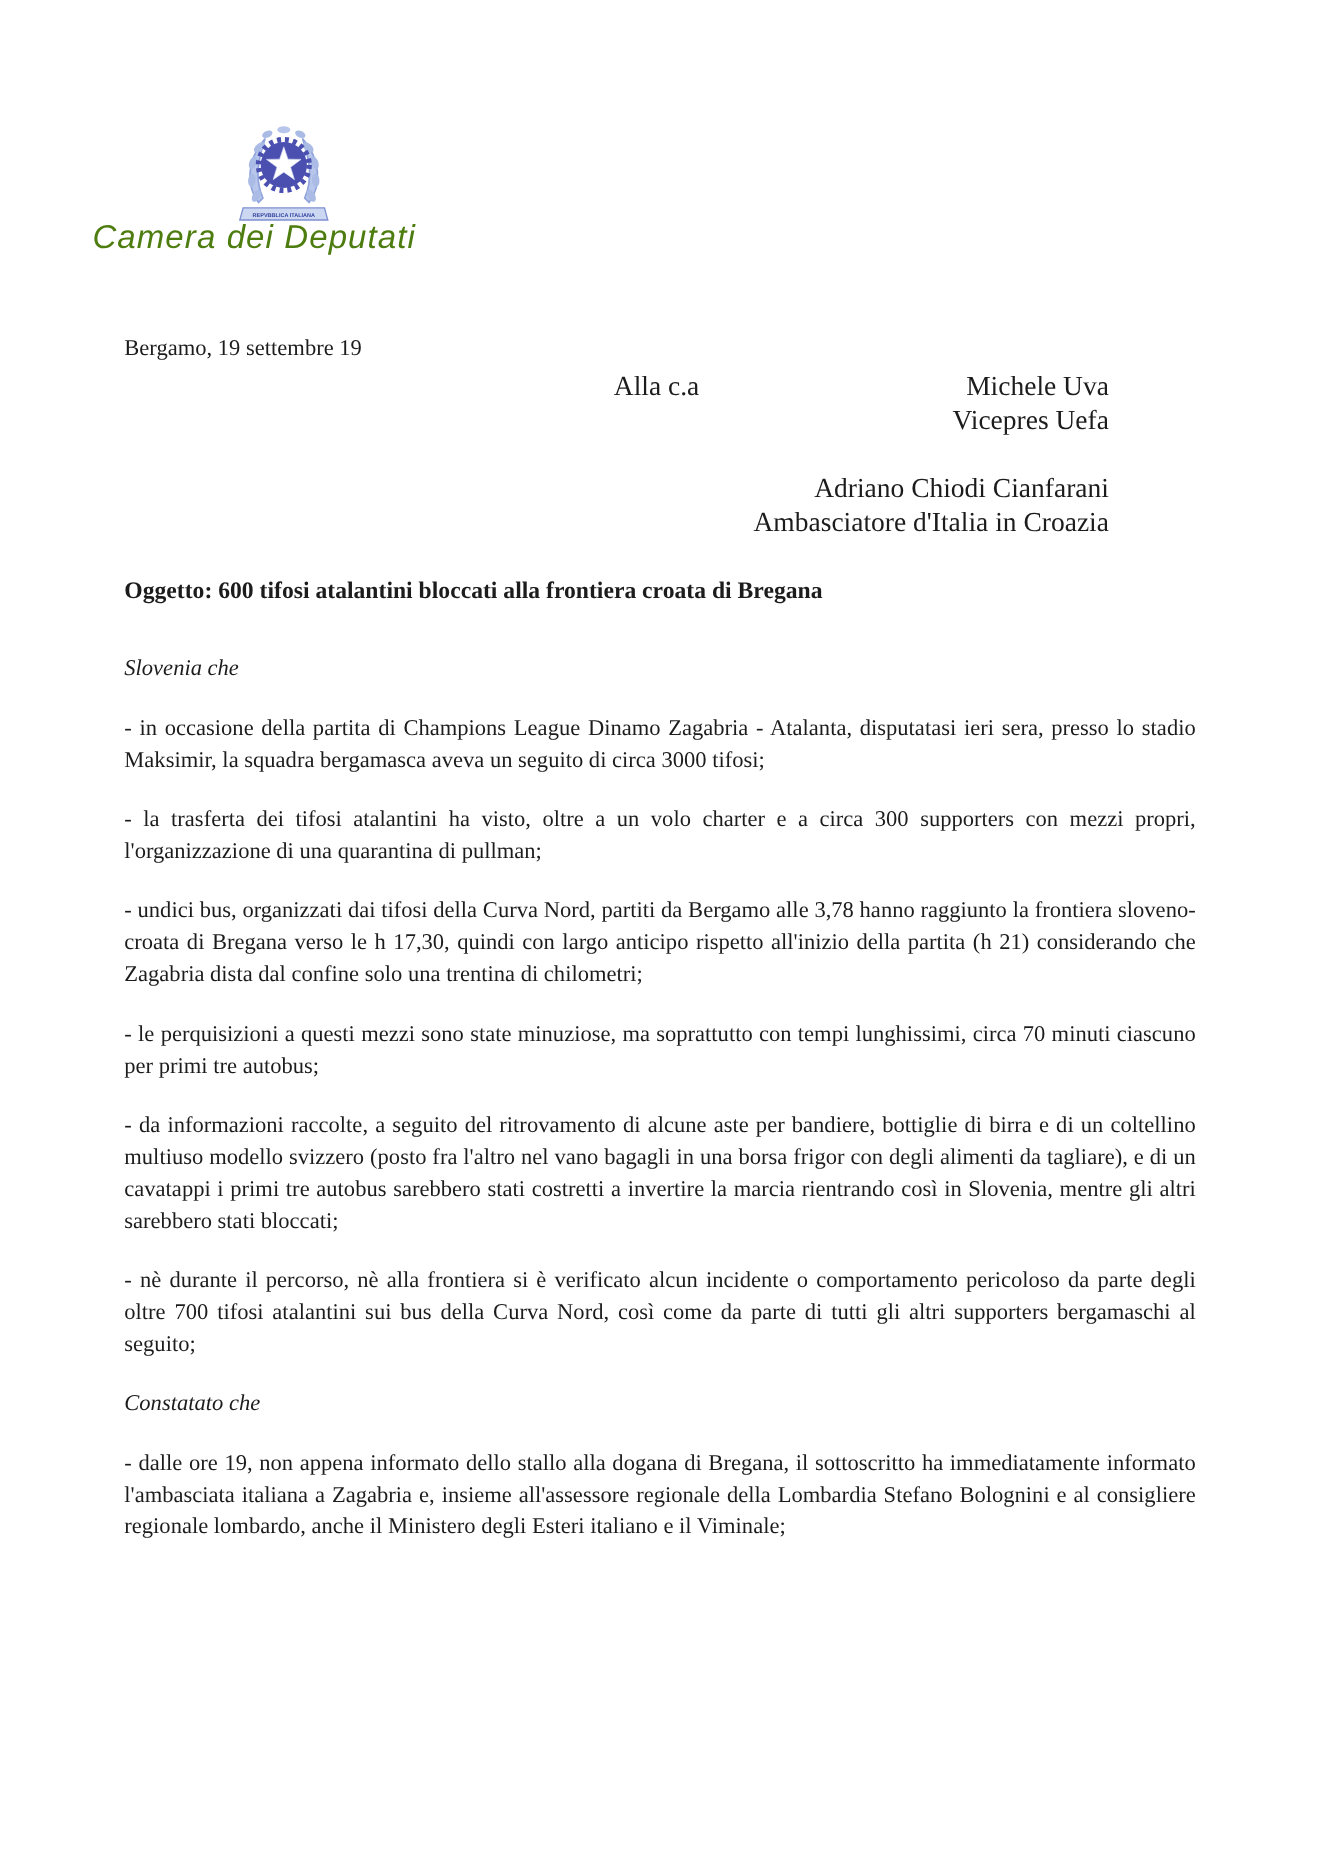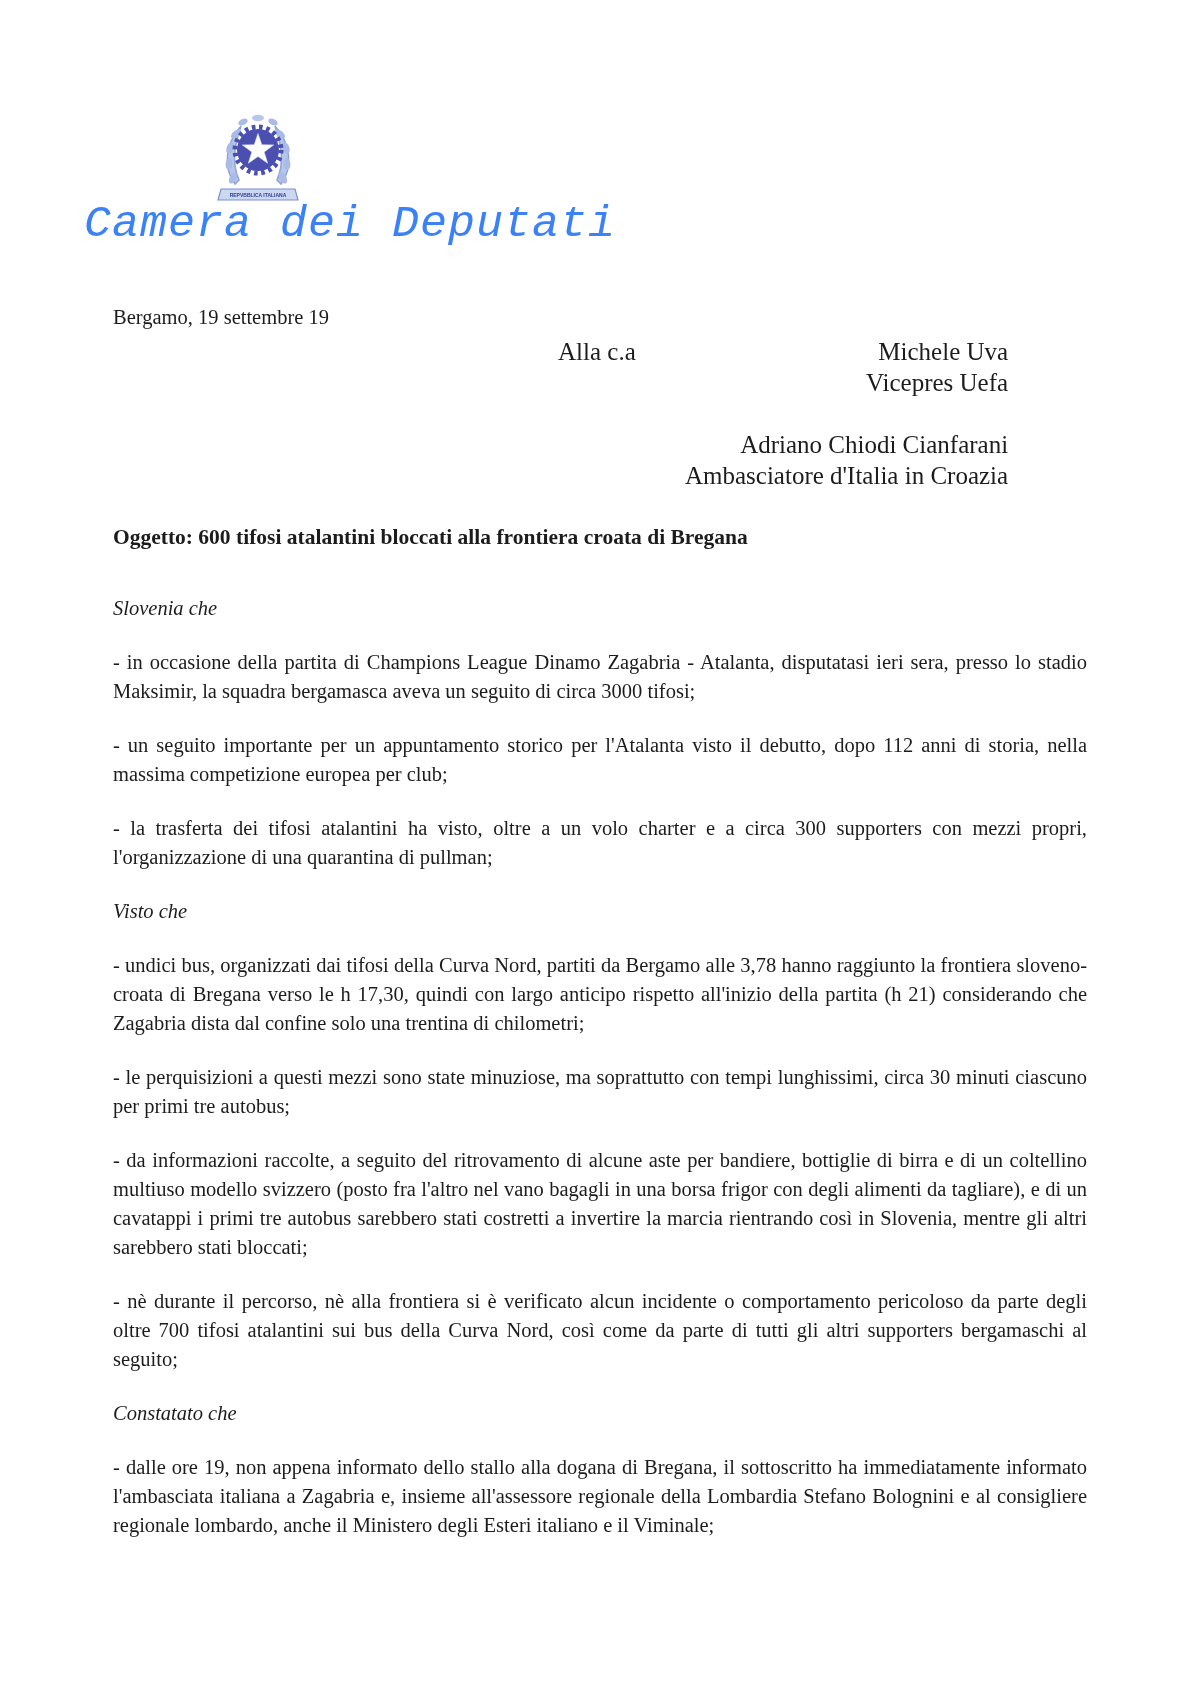--- a/index.html
+++ b/index.html
@@ -10,25 +10,25 @@
     margin: 0 auto;
     background: #ffffff;
     font-family: "Liberation Serif", serif;
     color: #1c1c1c;
     overflow: hidden;
   }
   .letterhead { position: absolute; left: 0; top: 0; width: 600px; height: 270px; }
   .emblem { position: absolute; left: 215px; top: 110px; width: 86px; height: 92px; }
   .org-script {
     position: absolute; left: 84px; top: 198px;
-    font-family: Liberation Mono, monospace;
+    font-family: Liberation Sans, sans-serif;
     font-style: italic;
-    font-size: 45px;
+    font-size: 30px;
     line-height: 1.2;
-    color: #3b82f6;
+    color: #4d7c0f;
     letter-spacing: 1px;
     white-space: nowrap;
   }
   .dateline {
     position: absolute; left: 113px; top: 303px;
     font-size: 20.5px; line-height: 29px;
   }
   .recipients {
     position: absolute; left: 558px; top: 336px;
     display: flex; flex-direction: row;
@@ -101,26 +101,24 @@
         <div>Ambasciatore d'Italia in Croazia</div>
       </div>
     </div>
   </div>
 
   <div class="subject">Oggetto: 600 tifosi atalantini bloccati alla frontiera croata di Bregana</div>
 
   <main class="body">
     <div class="sec-heading">Slovenia che</div>
     <p>- in occasione della partita di Champions League Dinamo Zagabria - Atalanta, disputatasi ieri sera, presso lo stadio Maksimir, la squadra bergamasca aveva un seguito di circa 3000 tifosi;</p>
-    <p>- un seguito importante per un appuntamento storico per l'Atalanta visto il debutto, dopo 112 anni di storia, nella massima competizione europea per club;</p>
     <p>- la trasferta dei tifosi atalantini ha visto, oltre a un volo charter e a circa 300 supporters con mezzi propri, l'organizzazione di una quarantina di pullman;</p>
 
-    <div class="sec-heading">Visto che</div>
     <p>- undici bus, organizzati dai tifosi della Curva Nord, partiti da Bergamo alle 3,78 hanno raggiunto la frontiera sloveno-croata di Bregana verso le h 17,30, quindi con largo anticipo rispetto all'inizio della partita (h 21) considerando che Zagabria dista dal confine solo una trentina di chilometri;</p>
-    <p>- le perquisizioni a questi mezzi sono state minuziose, ma soprattutto con tempi lunghissimi, circa 30 minuti ciascuno per primi tre autobus;</p>
+    <p>- le perquisizioni a questi mezzi sono state minuziose, ma soprattutto con tempi lunghissimi, circa 70 minuti ciascuno per primi tre autobus;</p>
     <p>- da informazioni raccolte, a seguito del ritrovamento di alcune aste per bandiere, bottiglie di birra e di un coltellino multiuso modello svizzero (posto fra l'altro nel vano bagagli in una borsa frigor con degli alimenti da tagliare), e di un cavatappi i primi tre autobus sarebbero stati costretti a invertire la marcia rientrando così in Slovenia, mentre gli altri sarebbero stati bloccati;</p>
     <p>- nè durante il percorso, nè alla frontiera si è verificato alcun incidente o comportamento pericoloso da parte degli oltre 700 tifosi atalantini sui bus della Curva Nord, così come da parte di tutti gli altri supporters bergamaschi al seguito;</p>
 
     <div class="sec-heading">Constatato che</div>
     <p>- dalle ore 19, non appena informato dello stallo alla dogana di Bregana, il sottoscritto ha immediatamente informato l'ambasciata italiana a Zagabria e, insieme all'assessore regionale della Lombardia Stefano Bolognini e al consigliere regionale lombardo, anche il Ministero degli Esteri italiano e il Viminale;</p>
   </main>
 
 </div>
 
 </body></html>

